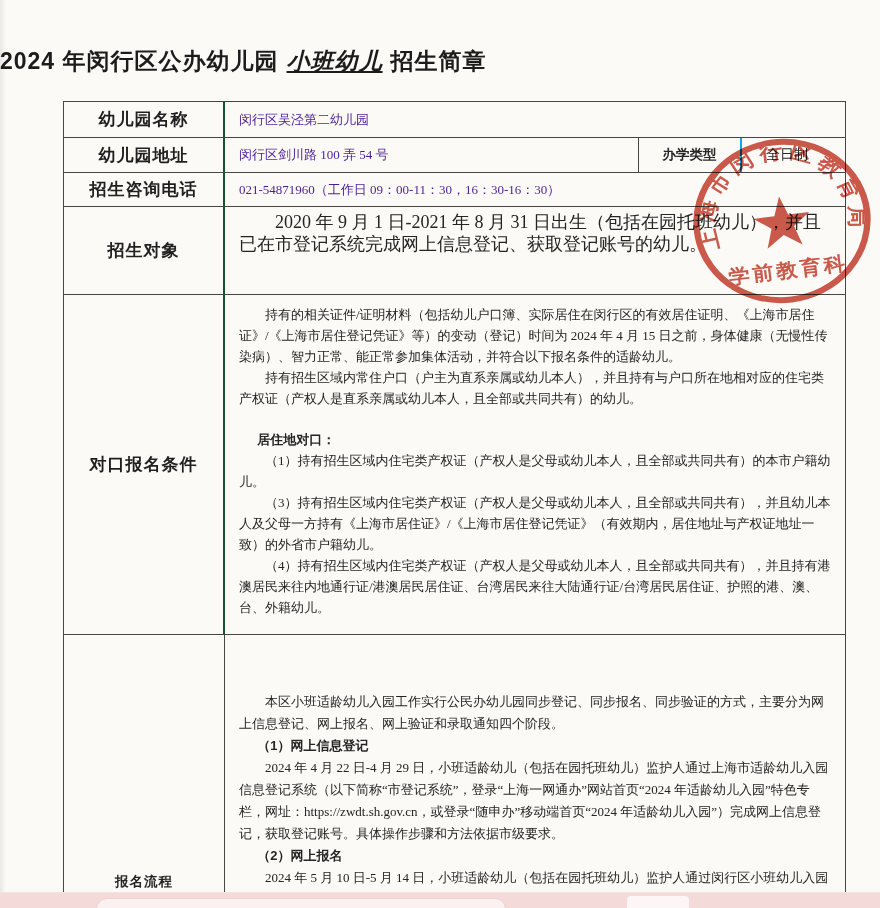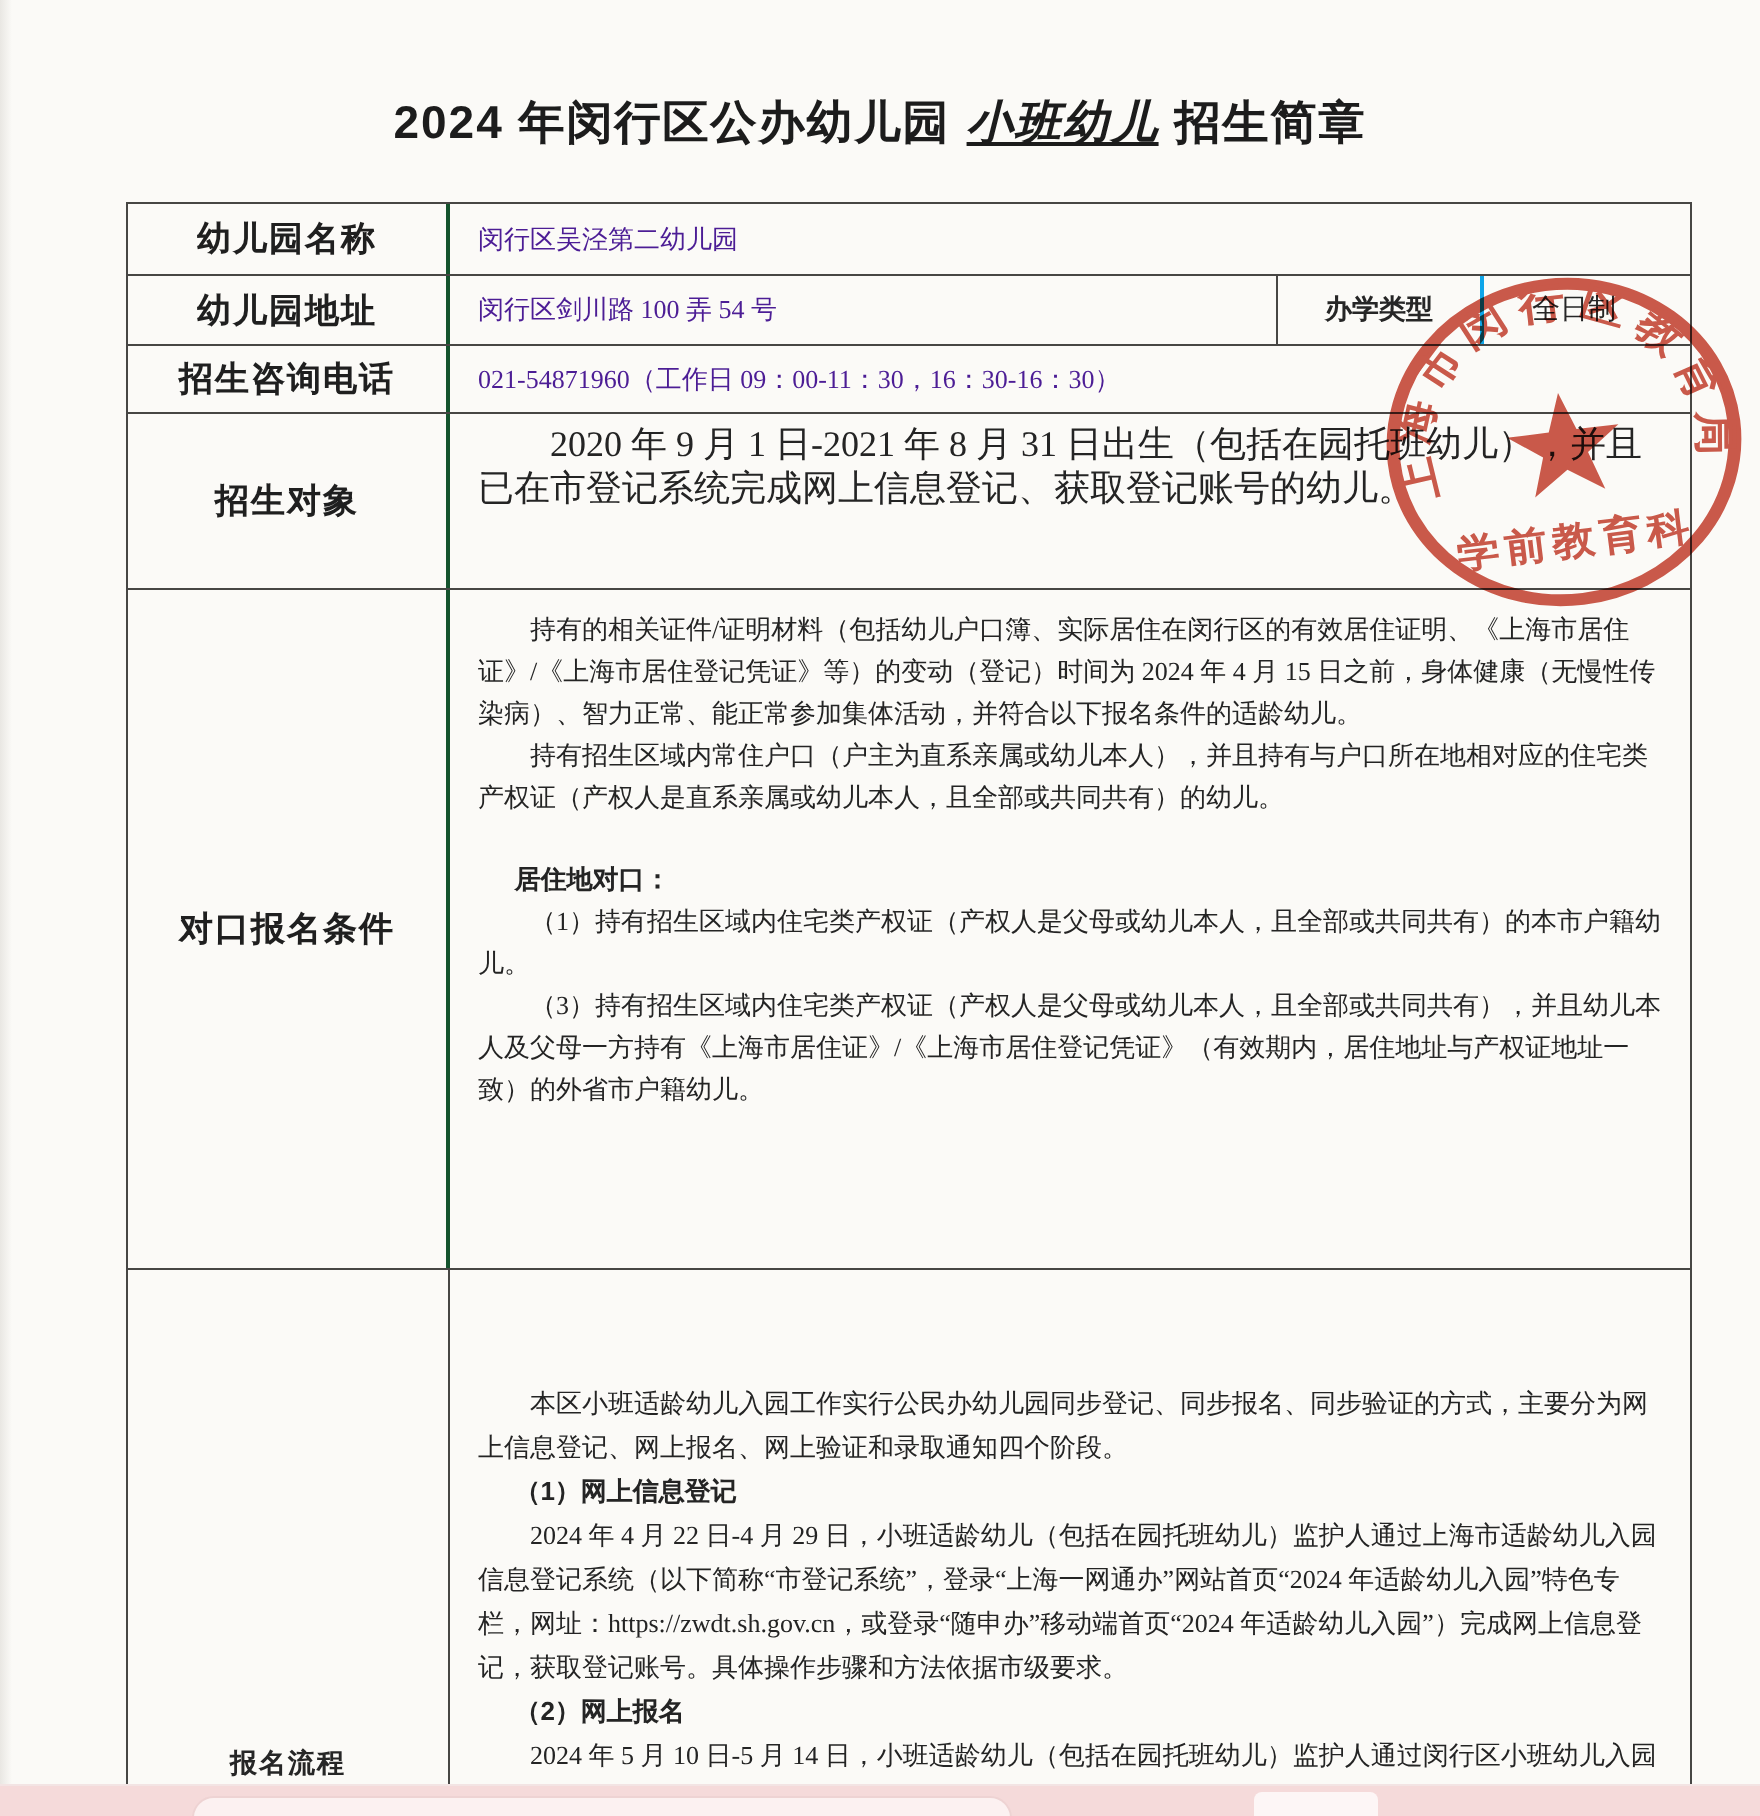--- a/index.html
+++ b/index.html
@@ -6,21 +6,21 @@
   body{
     width:880px;height:908px;position:relative;overflow:hidden;
     background:#fbfaf7;
     font-family:"Liberation Serif","DejaVu Serif",serif;
     color:#262626;
   }
   
   .scan-edge{position:absolute;left:0;top:0;width:6px;height:100%;background:linear-gradient(90deg,#e9e7e3,#fbfaf7);}
 
   .doc-title{
-    position:absolute;top:46px;left:0;width:100%;text-align:center;
+    position:absolute;top:46px;left:0;width:100%;
     font-family:"Liberation Sans","DejaVu Sans",sans-serif;
     font-weight:bold;font-size:23px;letter-spacing:1px;color:#1c1c1c;
   }
   .doc-title .emph{font-style:italic;text-decoration:underline;margin:0 8px;}
 
   .sheet{
     position:absolute;left:63px;top:101px;width:783px;
     border:1px solid #474644;border-bottom:none;box-sizing:border-box;
     background:transparent;
   }
@@ -121,20 +121,21 @@
   </div>
 
   <div class="row r5">
     <div class="label-cell">对口报名条件</div>
     <div class="block-cell">
       <p class="para ind2">持有的相关证件/证明材料（包括幼儿户口簿、实际居住在闵行区的有效居住证明、《上海市居住证》/《上海市居住登记凭证》等）的变动（登记）时间为 2024 年 4 月 15 日之前，身体健康（无慢性传染病）、智力正常、能正常参加集体活动，并符合以下报名条件的适龄幼儿。</p>
       <p class="para ind2">持有招生区域内常住户口（户主为直系亲属或幼儿本人），并且持有与户口所在地相对应的住宅类产权证（产权人是直系亲属或幼儿本人，且全部或共同共有）的幼儿。</p>
       <p class="para head gap-top">居住地对口：</p>
       <p class="para ind2">（1）持有招生区域内住宅类产权证（产权人是父母或幼儿本人，且全部或共同共有）的本市户籍幼儿。</p>
       <p class="para ind2">（3）持有招生区域内住宅类产权证（产权人是父母或幼儿本人，且全部或共同共有），并且幼儿本人及父母一方持有《上海市居住证》/《上海市居住登记凭证》（有效期内，居住地址与产权证地址一致）的外省市户籍幼儿。</p>
+      <p class="para ind2">（4）持有招生区域内住宅类产权证（产权人是父母或幼儿本人，且全部或共同共有），并且持有港澳居民来往内地通行证/港澳居民居住证、台湾居民来往大陆通行证/台湾居民居住证、护照的港、澳、台、外籍幼儿。</p>
     </div>
   </div>
 
   <div class="row r6">
     <div class="label-col">
       <div class="hang-label">报名流程</div>
     </div>
     <div class="block-cell">
       <p class="para ind2">本区小班适龄幼儿入园工作实行公民办幼儿园同步登记、同步报名、同步验证的方式，主要分为网上信息登记、网上报名、网上验证和录取通知四个阶段。</p>
       <p class="para head">（1）网上信息登记</p>

